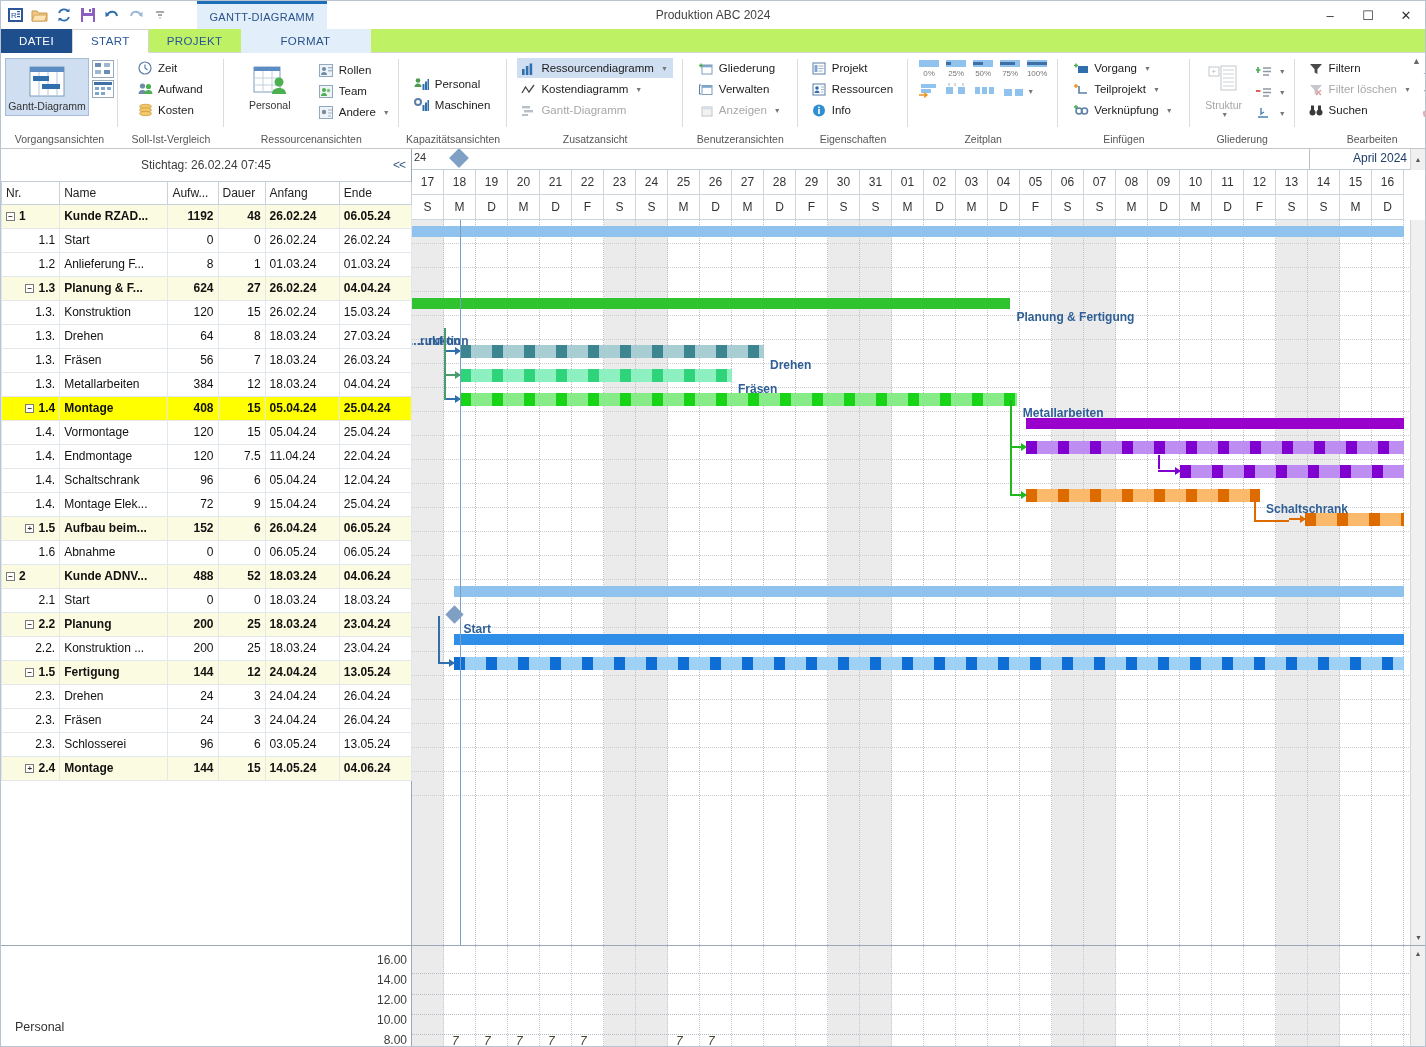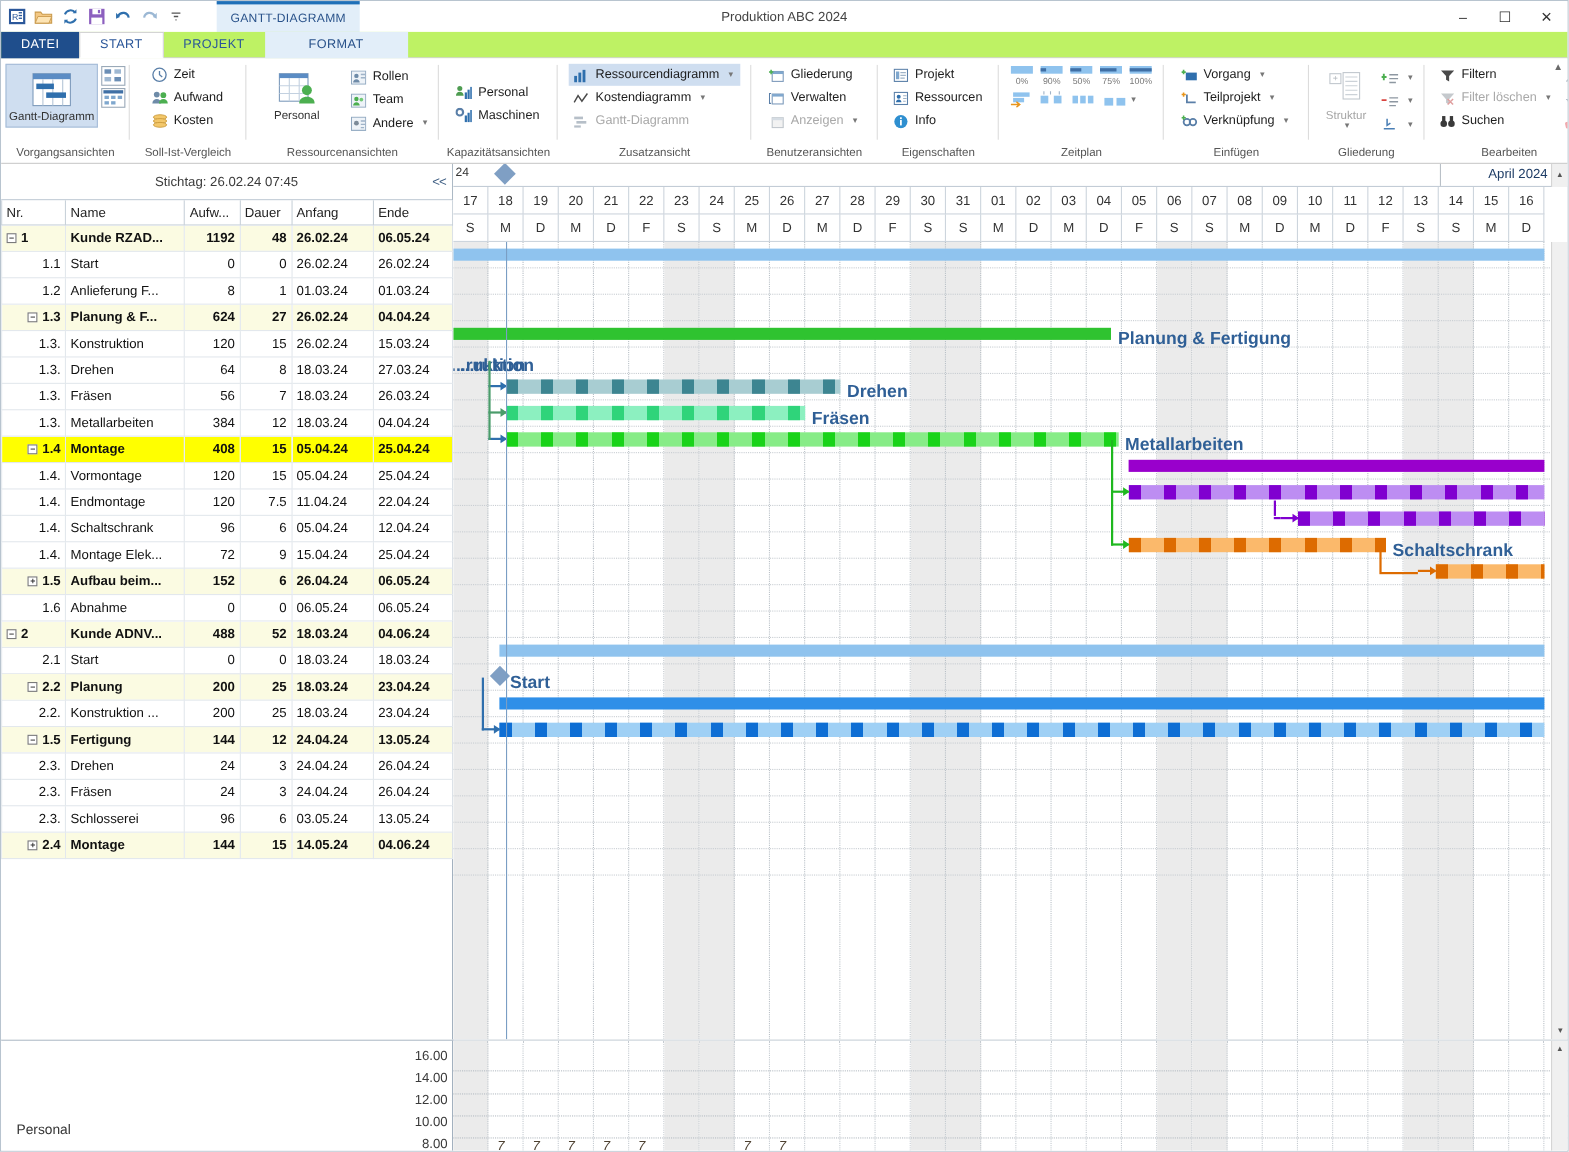--- a/index.html
+++ b/index.html
@@ -81,21 +81,21 @@
   .gdays, .gdows { display:flex; height:25px; }
   .gdays .c, .gdows .c { width:32px; flex:0 0 32px; border-right:1px solid #cdd5dd; border-bottom:1px solid #cdd5dd; display:flex; align-items:center; justify-content:center; font-size:12px; color:#333; }
   .gbody { flex:1; position:relative; overflow:hidden; }
   .gcols { position:absolute; inset:0; display:flex; }
   .gcol { width:32px; flex:0 0 32px; border-right:1px dotted #b9c0c7; }
   .gcol.we { background:#ebebeb; }
   .growsoverlay { position:absolute; inset:0; }
   .grw { height:24px; border-bottom:1px dotted #c8cdd2; position:relative; }
   .bar { position:absolute; top:5px; height:13px; }
   .bar.sum { top:6px; height:11px; }
-  .blabel { position:absolute; top:8px; font-size:16px; color:#2f5f96; font-weight:bold; white-space:nowrap; }
+  .blabel { position:absolute; top:18px; font-size:12px; color:#2f5f96; font-weight:bold; white-space:nowrap; }
   .milestone { position:absolute; top:4px; width:13px; height:13px; background:#7f9fc4; transform:rotate(45deg); }
   .gvline { position:absolute; top:0; bottom:0; width:1px; background:#7a9ec4; }
   .gscroll-v { position:absolute; right:0; top:0; bottom:0; width:15px; background:#f0f0f0; border-left:1px solid #d5d5d5; }
   .sbbtn { height:15px; display:flex; align-items:center; justify-content:center; font-size:7px; color:#555; }
 
   
   .reszone { height:193px; display:flex; border-top:1px solid #9aa9b8; background:#fff; }
   .reslegend { width:411px; border-right:1px solid #9aa9b8; position:relative; }
   .legbox { position:absolute; left:14px; top:74px; }
   .legttl { font-size:12.5px; color:#333; margin-bottom:7px; }
@@ -474,21 +474,21 @@
               <svg width="22" height="11">
                 <rect x="1" y="2" width="20" height="7" fill="#8fc3ee"></rect>
               </svg>
               <span style="font-size:8px;color:#777;">0%</span>
             </div>
           <div style="display:flex;flex-direction:column;align-items:center;">
               <svg width="22" height="11">
                 <rect x="1" y="2" width="20" height="7" fill="#8fc3ee"></rect>
                 <rect x="1" y="4" width="5" height="3" fill="#3f6fa5"></rect>
               </svg>
-              <span style="font-size:8px;color:#777;">90%</span>
+              <span style="font-size:8px;color:#777;">25%</span>
             </div>
           <div style="display:flex;flex-direction:column;align-items:center;">
               <svg width="22" height="11">
                 <rect x="1" y="2" width="20" height="7" fill="#8fc3ee"></rect>
                 <rect x="1" y="4" width="10" height="3" fill="#3f6fa5"></rect>
               </svg>
               <span style="font-size:8px;color:#777;">50%</span>
             </div>
           <div style="display:flex;flex-direction:column;align-items:center;">
               <svg width="22" height="11">

